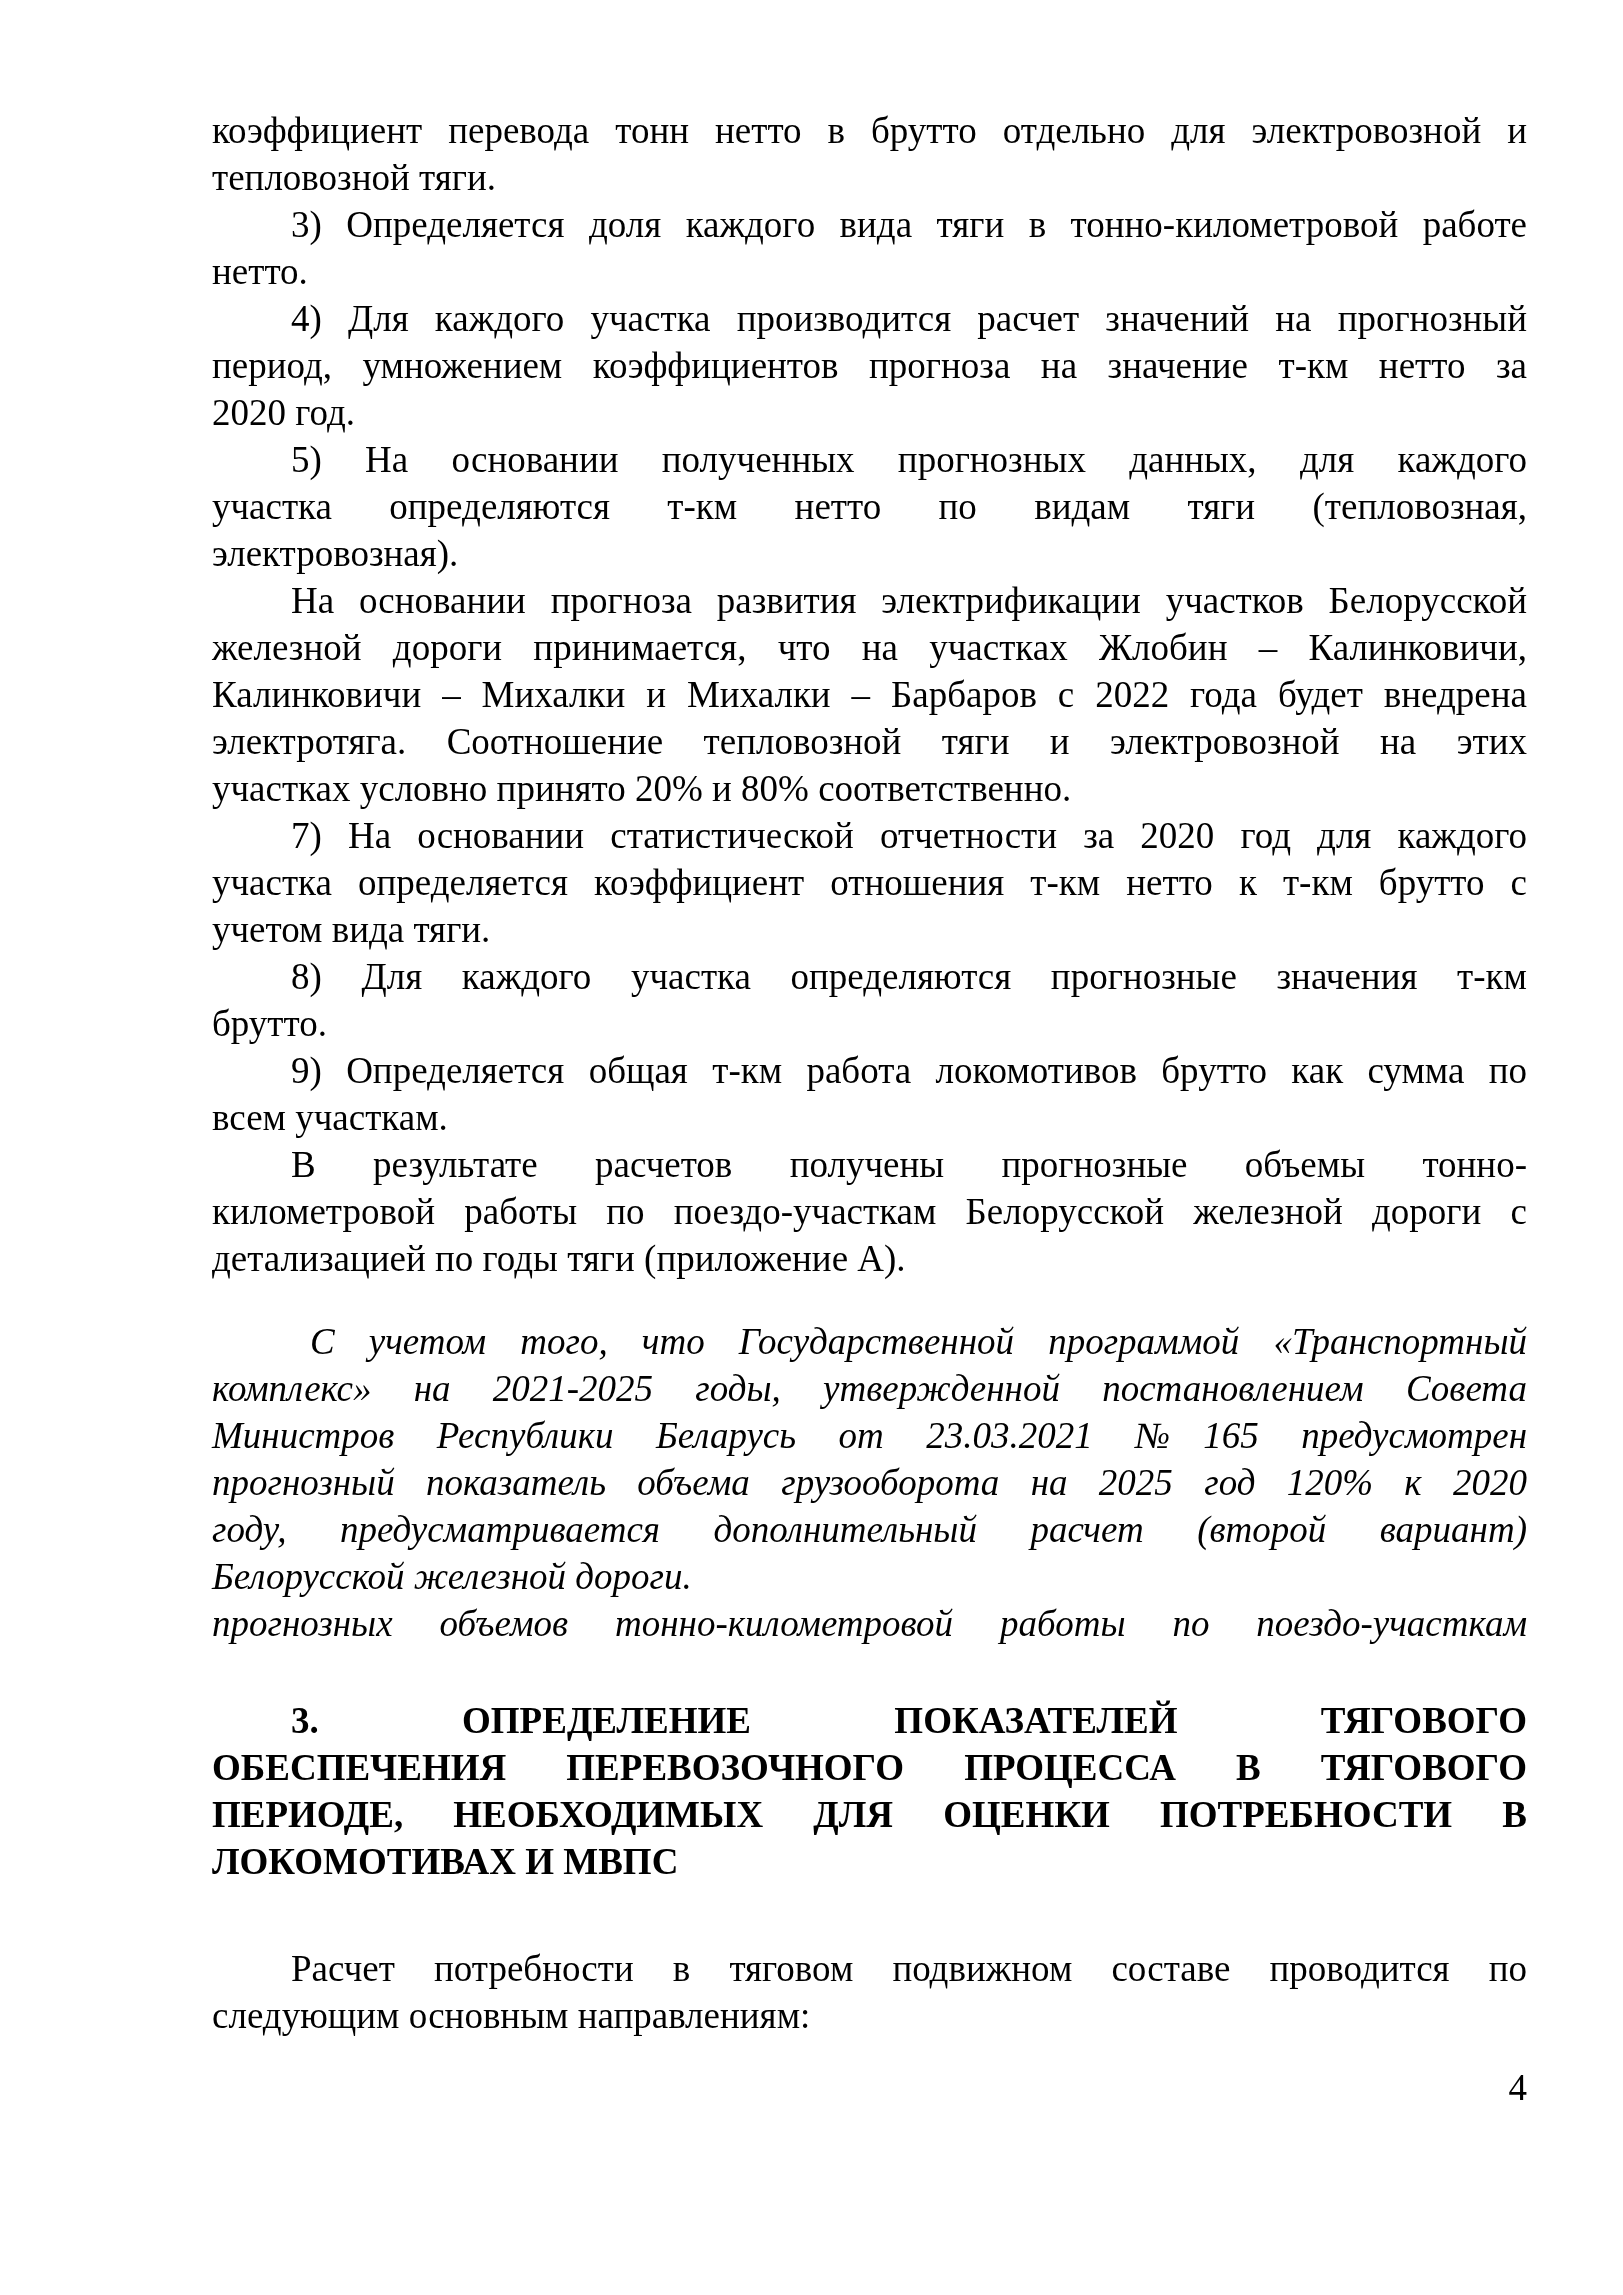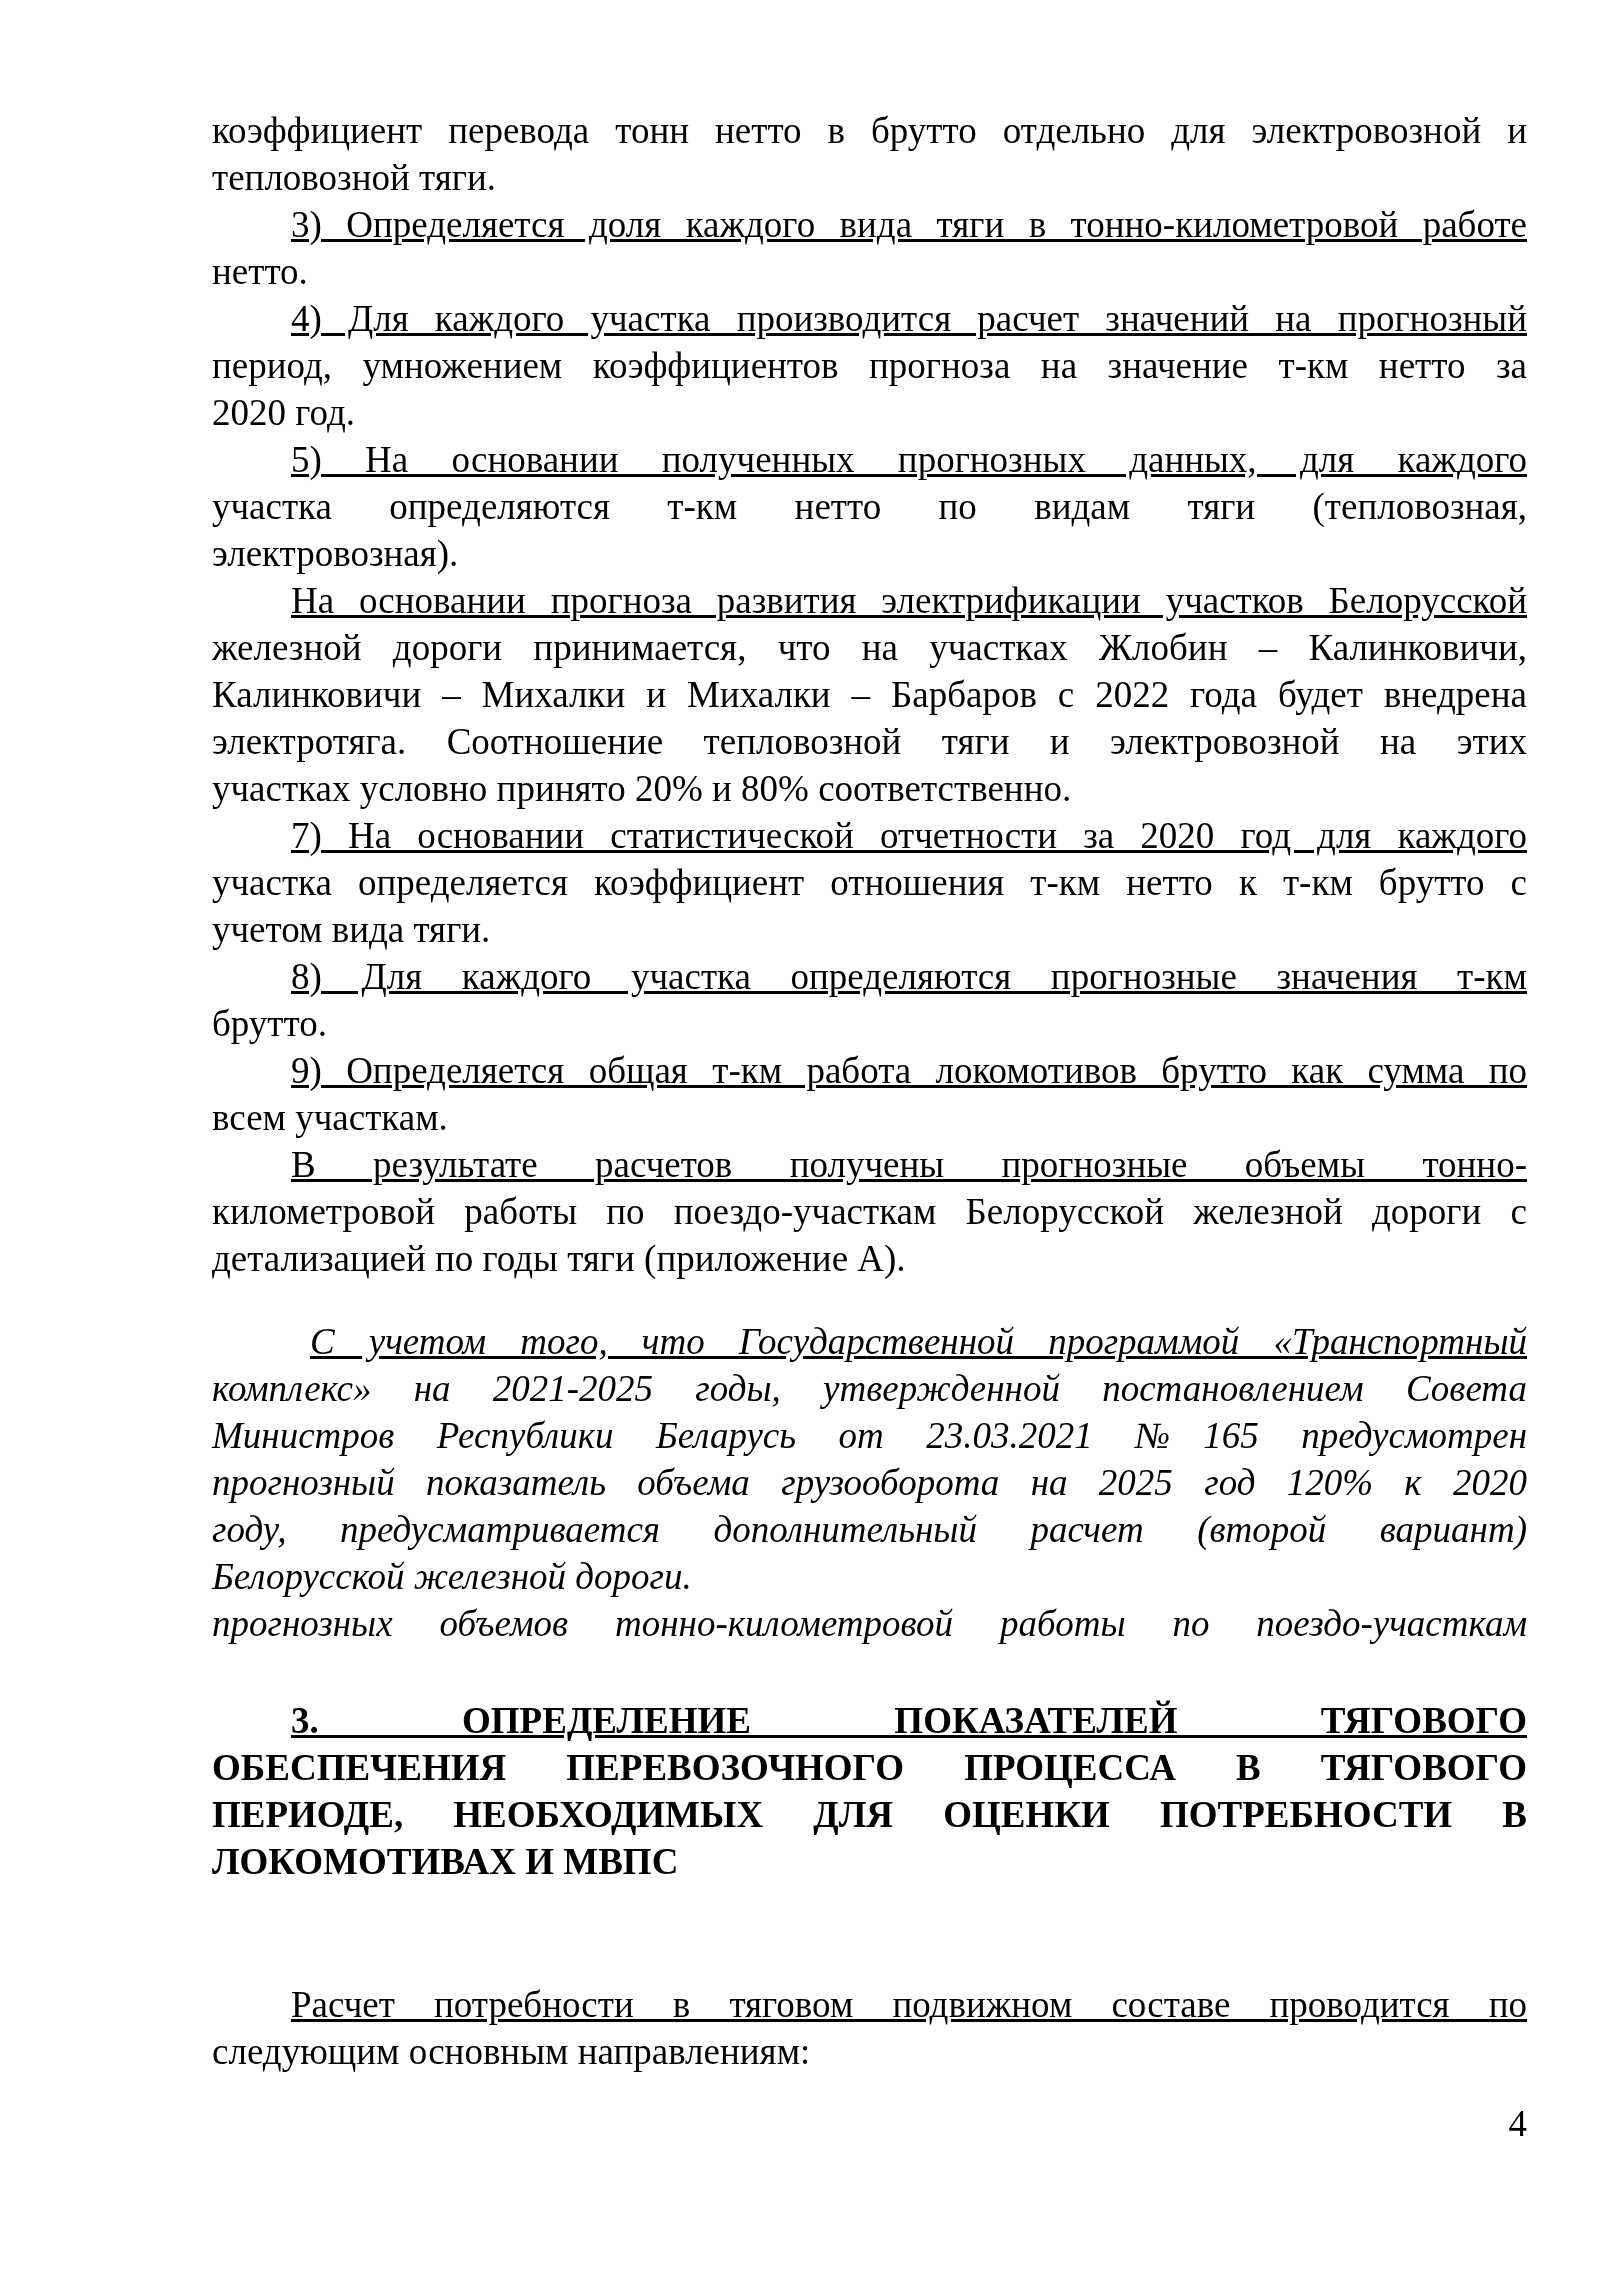--- a/index.html
+++ b/index.html
@@ -12,25 +12,25 @@
     padding:107px 96px 0 212px;
     overflow:hidden;
     font-family:"Liberation Serif","DejaVu Serif",serif;
     font-size:37px;
     line-height:47px;
     color:#000000;
   }
   .doc p{margin:0;padding:0;}
   .ln{display:block;text-align:justify;text-align-last:justify;}
   .ln.last{text-align-last:left;}
-  p.indent .ln.first{text-indent:79px;text-decoration:underline;}
+  p.indent .ln.first{text-indent:79px;}
   p.para-italic{font-style:italic;margin-top:36px;}
   p.para-italic .ln.first{text-indent:98px;}
   p.para-heading{font-weight:bold;margin-top:50px;}
-  p.para-closing{margin-top:96px;}
+  p.para-closing{margin-top:60px;}
   .pagenum{
     text-align:right;
     margin-top:25px;
     font-family:"Liberation Serif","DejaVu Serif",serif;
     font-size:37px;
     line-height:47px;
     color:#000000;
   }
 </style>
 </head>

